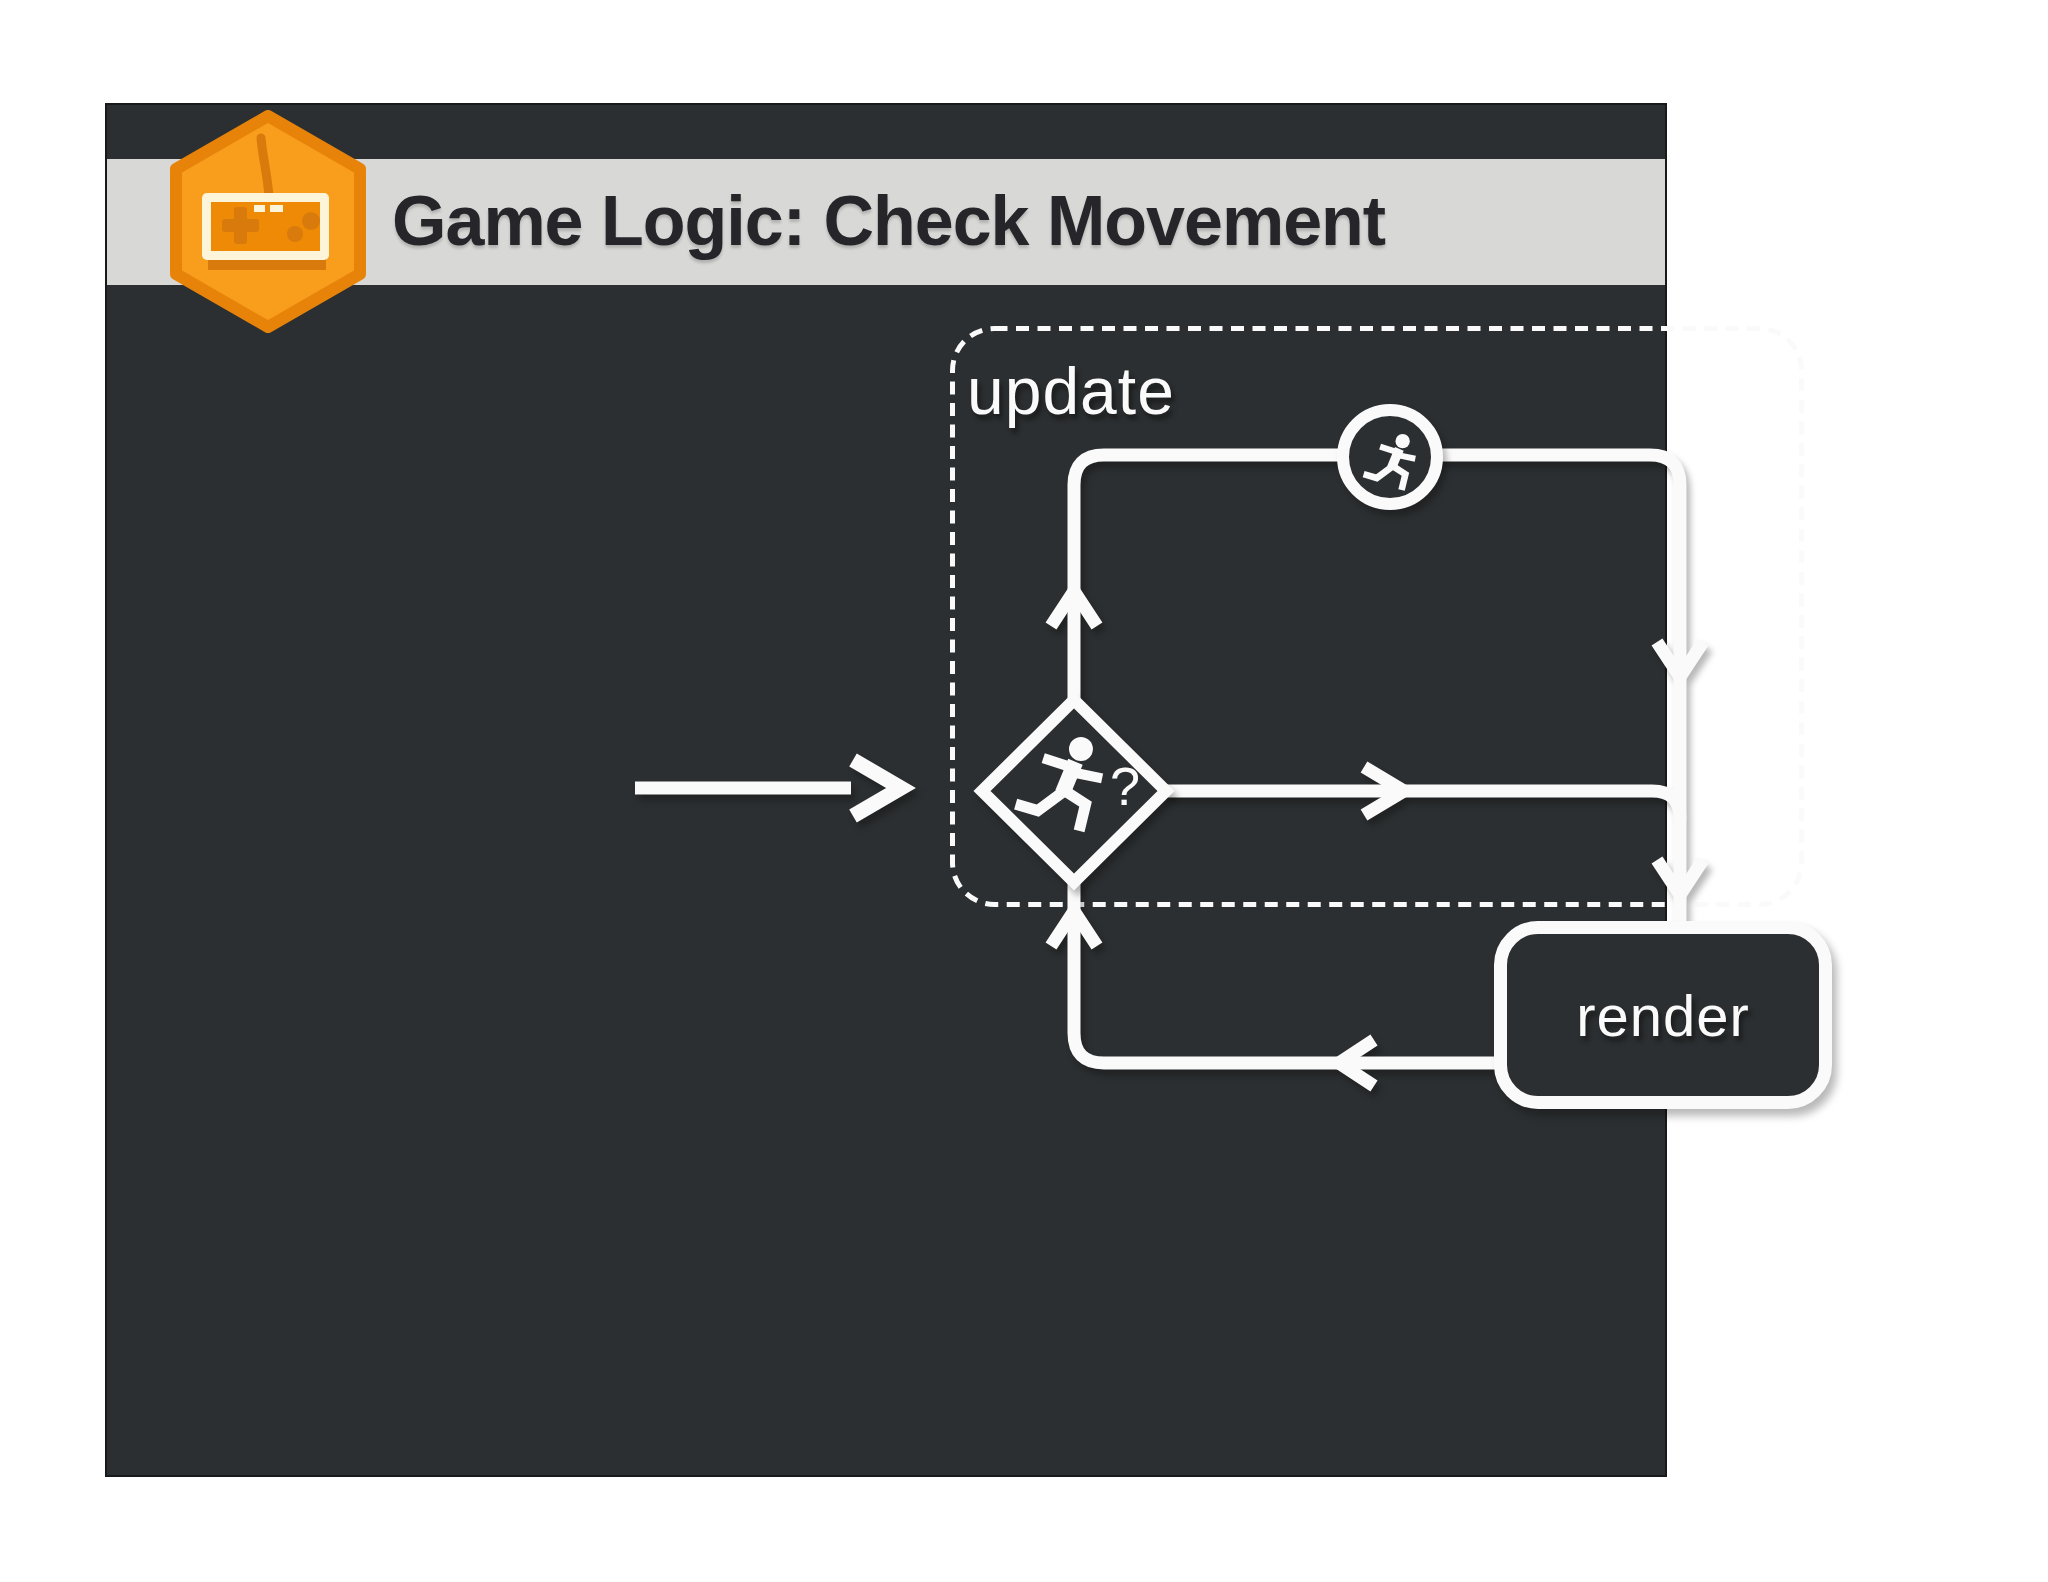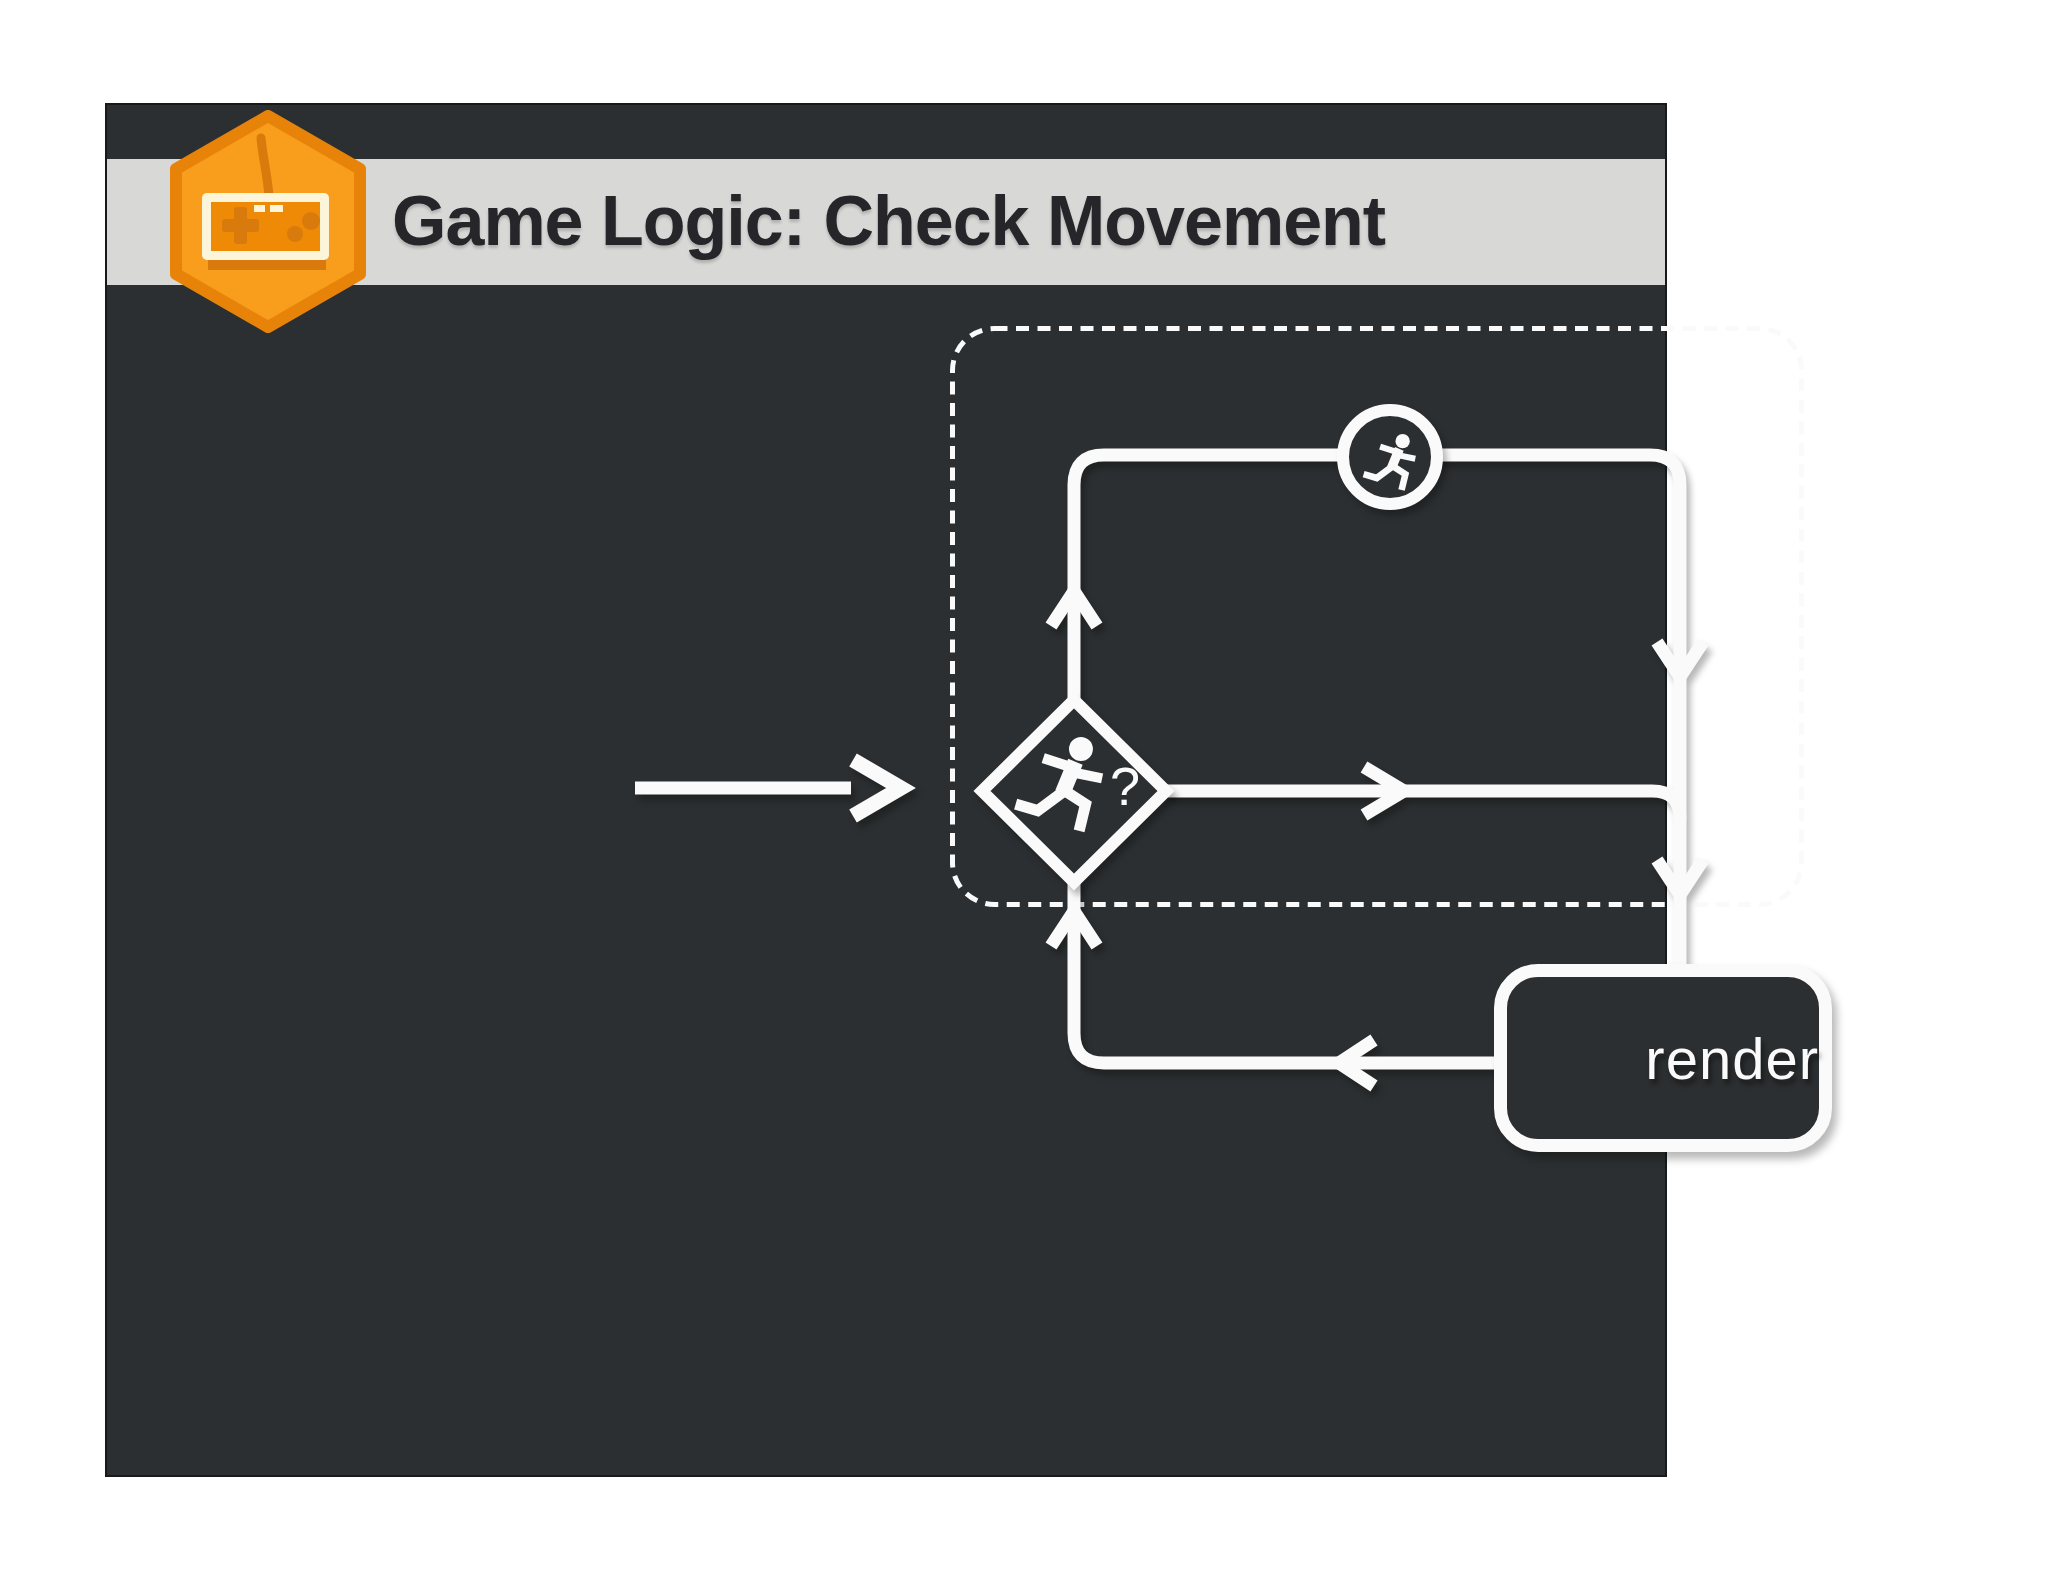--- a/index.html
+++ b/index.html
@@ -35,21 +35,21 @@
     border:13px solid #fafafa;border-radius:44px;
     background:#2c2f31;
     box-shadow:5px 7px 8px rgba(0,0,0,0.28);
     display:flex;align-items:center;justify-content:center;
   }
   .node-box .node-label{
     color:#fafafa;font-size:58px;letter-spacing:1px;
     text-shadow:3px 5px 5px rgba(0,0,0,0.45);
   }
   .box-init{left:142px;top:589px;width:340px;height:188px;}
-  .box-render{left:1387px;top:859px;width:338px;height:188px;justify-content:flex-end;}
+  .box-render{left:1387px;top:816px;width:338px;height:188px;}
   .update-label{
     position:absolute;left:860px;top:248px;
     color:#fafafa;font-size:66px;letter-spacing:1px;
     text-shadow:3px 5px 5px rgba(0,0,0,0.45);
   }
   .question-mark{
     position:absolute;left:988px;top:650px;width:60px;text-align:center;
     color:#fafafa;font-size:54px;
   }
 </style>
@@ -114,20 +114,21 @@
     <rect x="33" y="83" width="127" height="67" rx="5" fill="#fcf5da"></rect>
     <rect x="42" y="92" width="109" height="49" fill="#ee8a06"></rect>
     <rect x="53" y="109" width="37" height="13" rx="3" fill="#d97a0c"></rect>
     <rect x="65" y="97" width="13" height="37" rx="3" fill="#d97a0c"></rect>
     <rect x="85" y="95" width="11" height="7" fill="#fcf5da"></rect>
     <rect x="101" y="95" width="13" height="7" fill="#fcf5da"></rect>
     <circle cx="126" cy="124" r="8" fill="#d97a0c"></circle>
     <circle cx="142" cy="111" r="9" fill="#d97a0c"></circle>
   </svg>
 
+  <div class="update-label">update</div>
 
 
   <div class="node-box box-render">
     <span class="node-label">render</span>
   </div>
 
   <span class="question-mark">?</span>
 
 </div>
 

